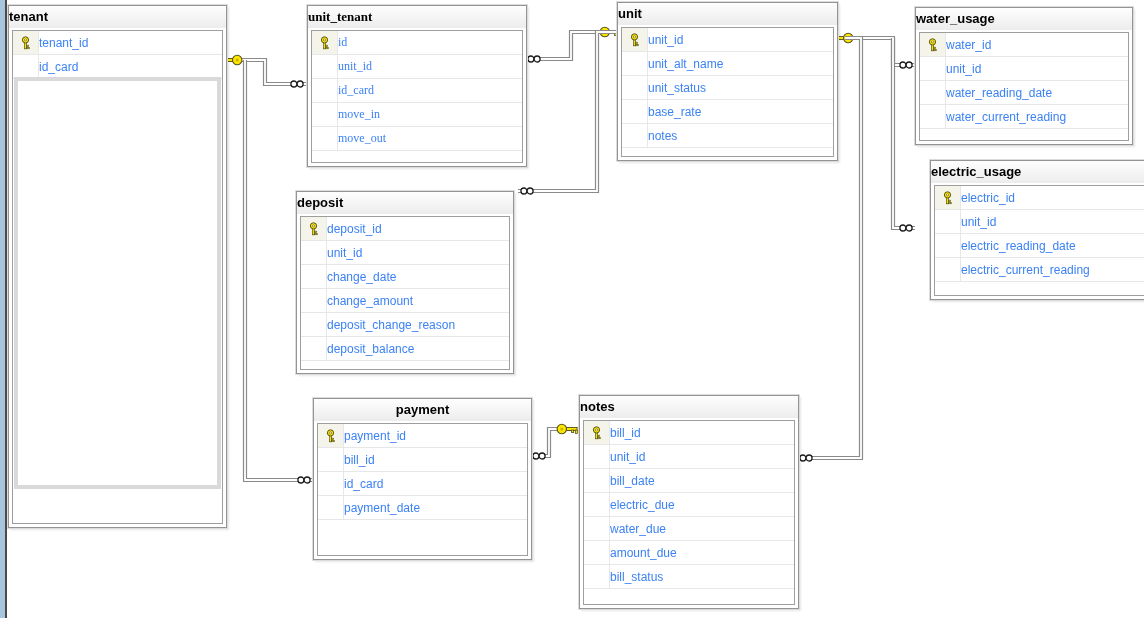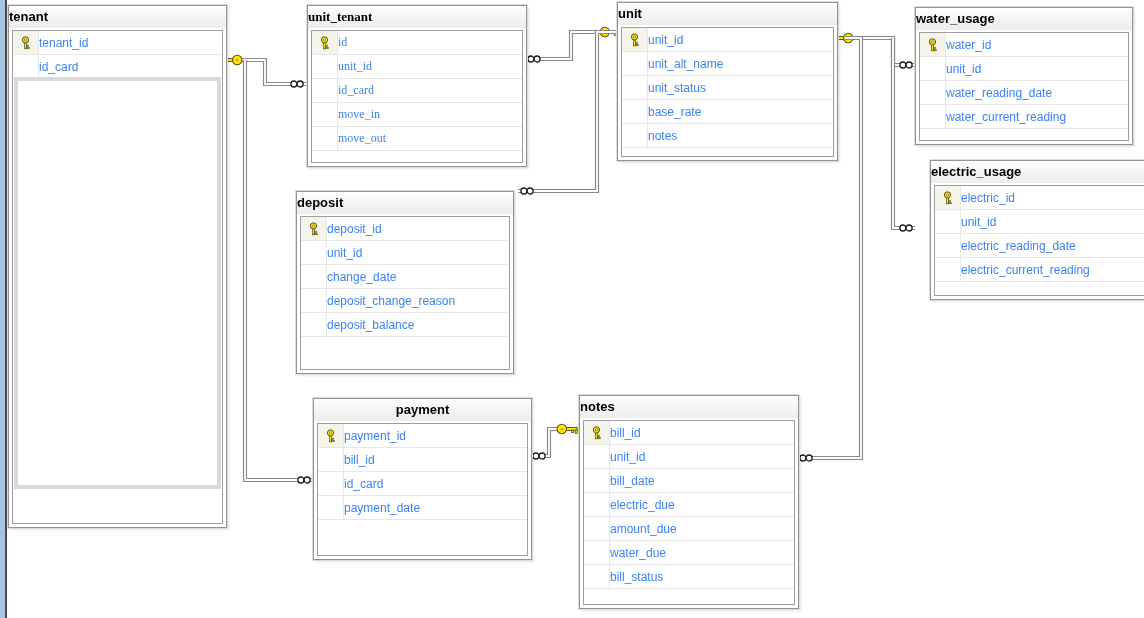--- a/index.html
+++ b/index.html
@@ -300,20 +300,24 @@
           <div class="tbl-row">
             <div class="icon-cell"></div>
             <span class="col-label">unit_id</span>
           </div>
           <div class="tbl-row">
             <div class="icon-cell"></div>
             <span class="col-label">change_date</span>
           </div>
           <div class="tbl-row">
             <div class="icon-cell"></div>
+            <span class="col-label">change_amount</span>
+          </div>
+          <div class="tbl-row">
+            <div class="icon-cell"></div>
             <span class="col-label">deposit_change_reason</span>
           </div>
           <div class="tbl-row">
             <div class="icon-cell"></div>
             <span class="col-label">deposit_balance</span>
           </div>
         </div>
       </div>
       <div class="db-table" style="left: 313px; top: 398px; width: 217px; height: 160px; text-align: center;">
         <div class="tbl-header"><span>payment</span></div>
@@ -366,25 +370,25 @@
           <div class="tbl-row">
             <div class="icon-cell"></div>
             <span class="col-label">bill_date</span>
           </div>
           <div class="tbl-row">
             <div class="icon-cell"></div>
             <span class="col-label">electric_due</span>
           </div>
           <div class="tbl-row">
             <div class="icon-cell"></div>
+            <span class="col-label">water_due</span>
+          </div>
+          <div class="tbl-row">
+            <div class="icon-cell"></div>
             <span class="col-label">amount_due</span>
-          </div>
-          <div class="tbl-row">
-            <div class="icon-cell"></div>
-            <span class="col-label">water_due</span>
           </div>
           <div class="tbl-row">
             <div class="icon-cell"></div>
             <span class="col-label">bill_status</span>
           </div>
         </div>
       </div>
     </div>
   <div class="side-strip" style="background: rgb(169, 196, 221);"></div>
   <div class="side-edge" style="background: rgb(74, 74, 74);"></div>

